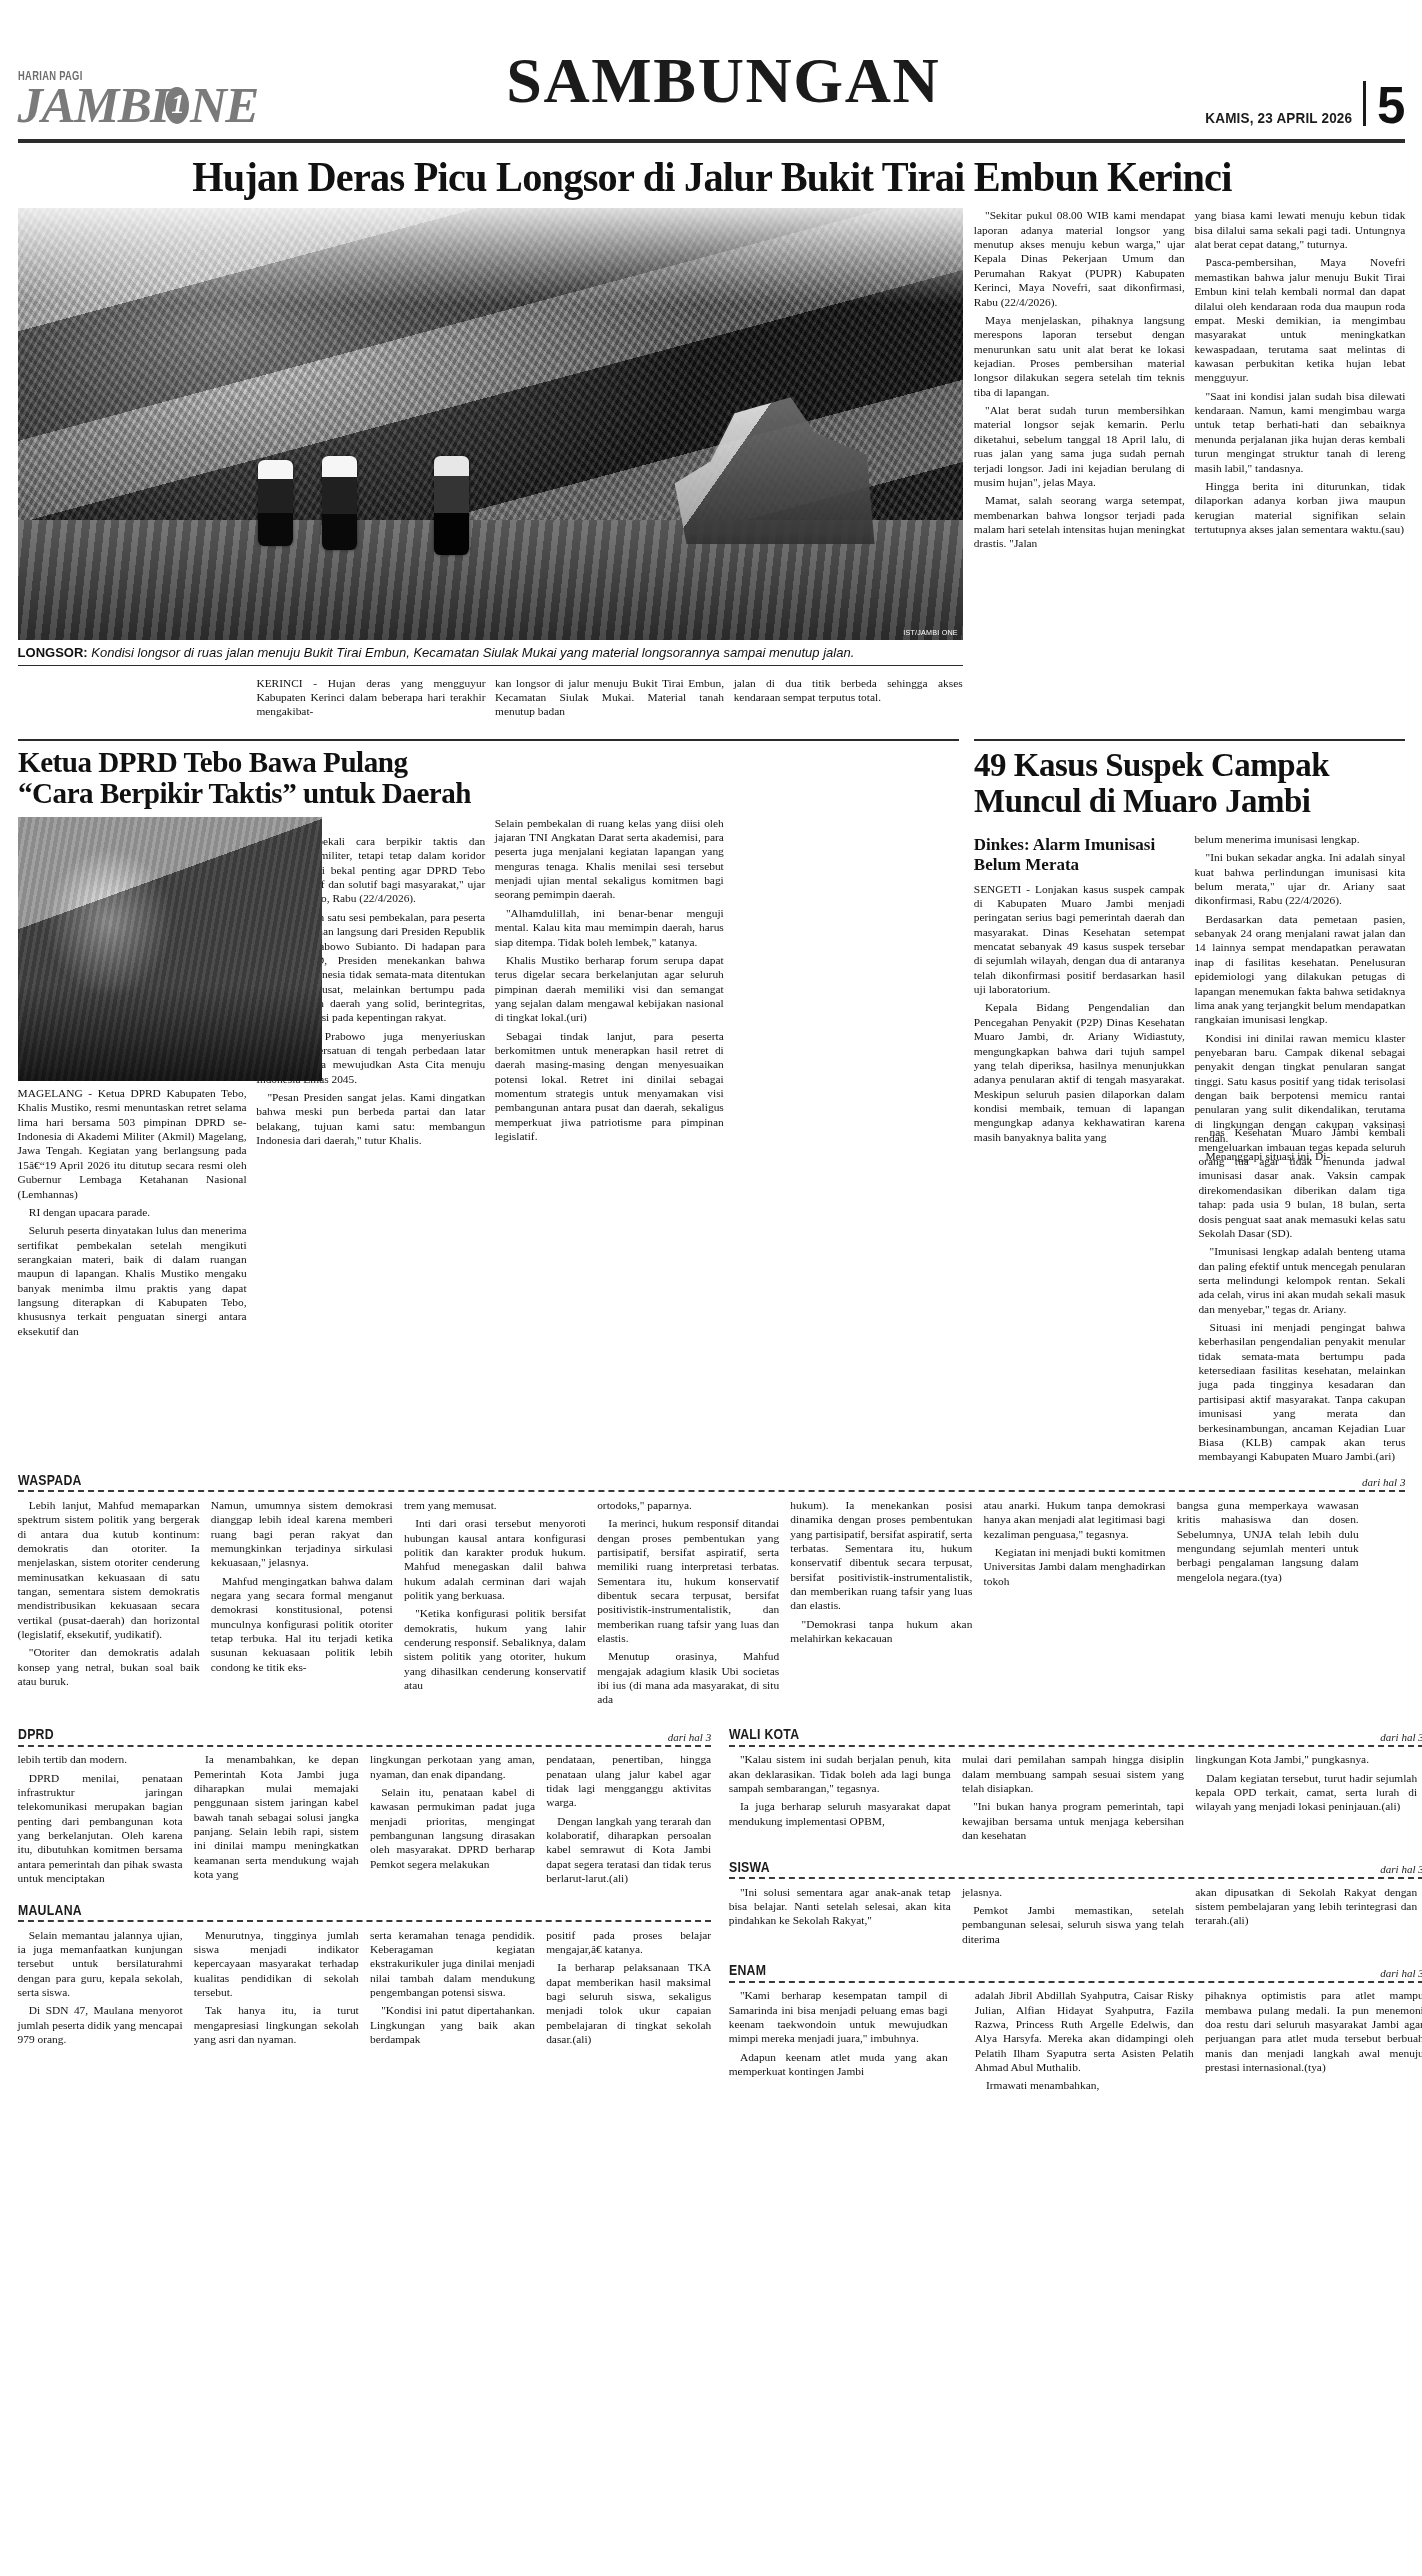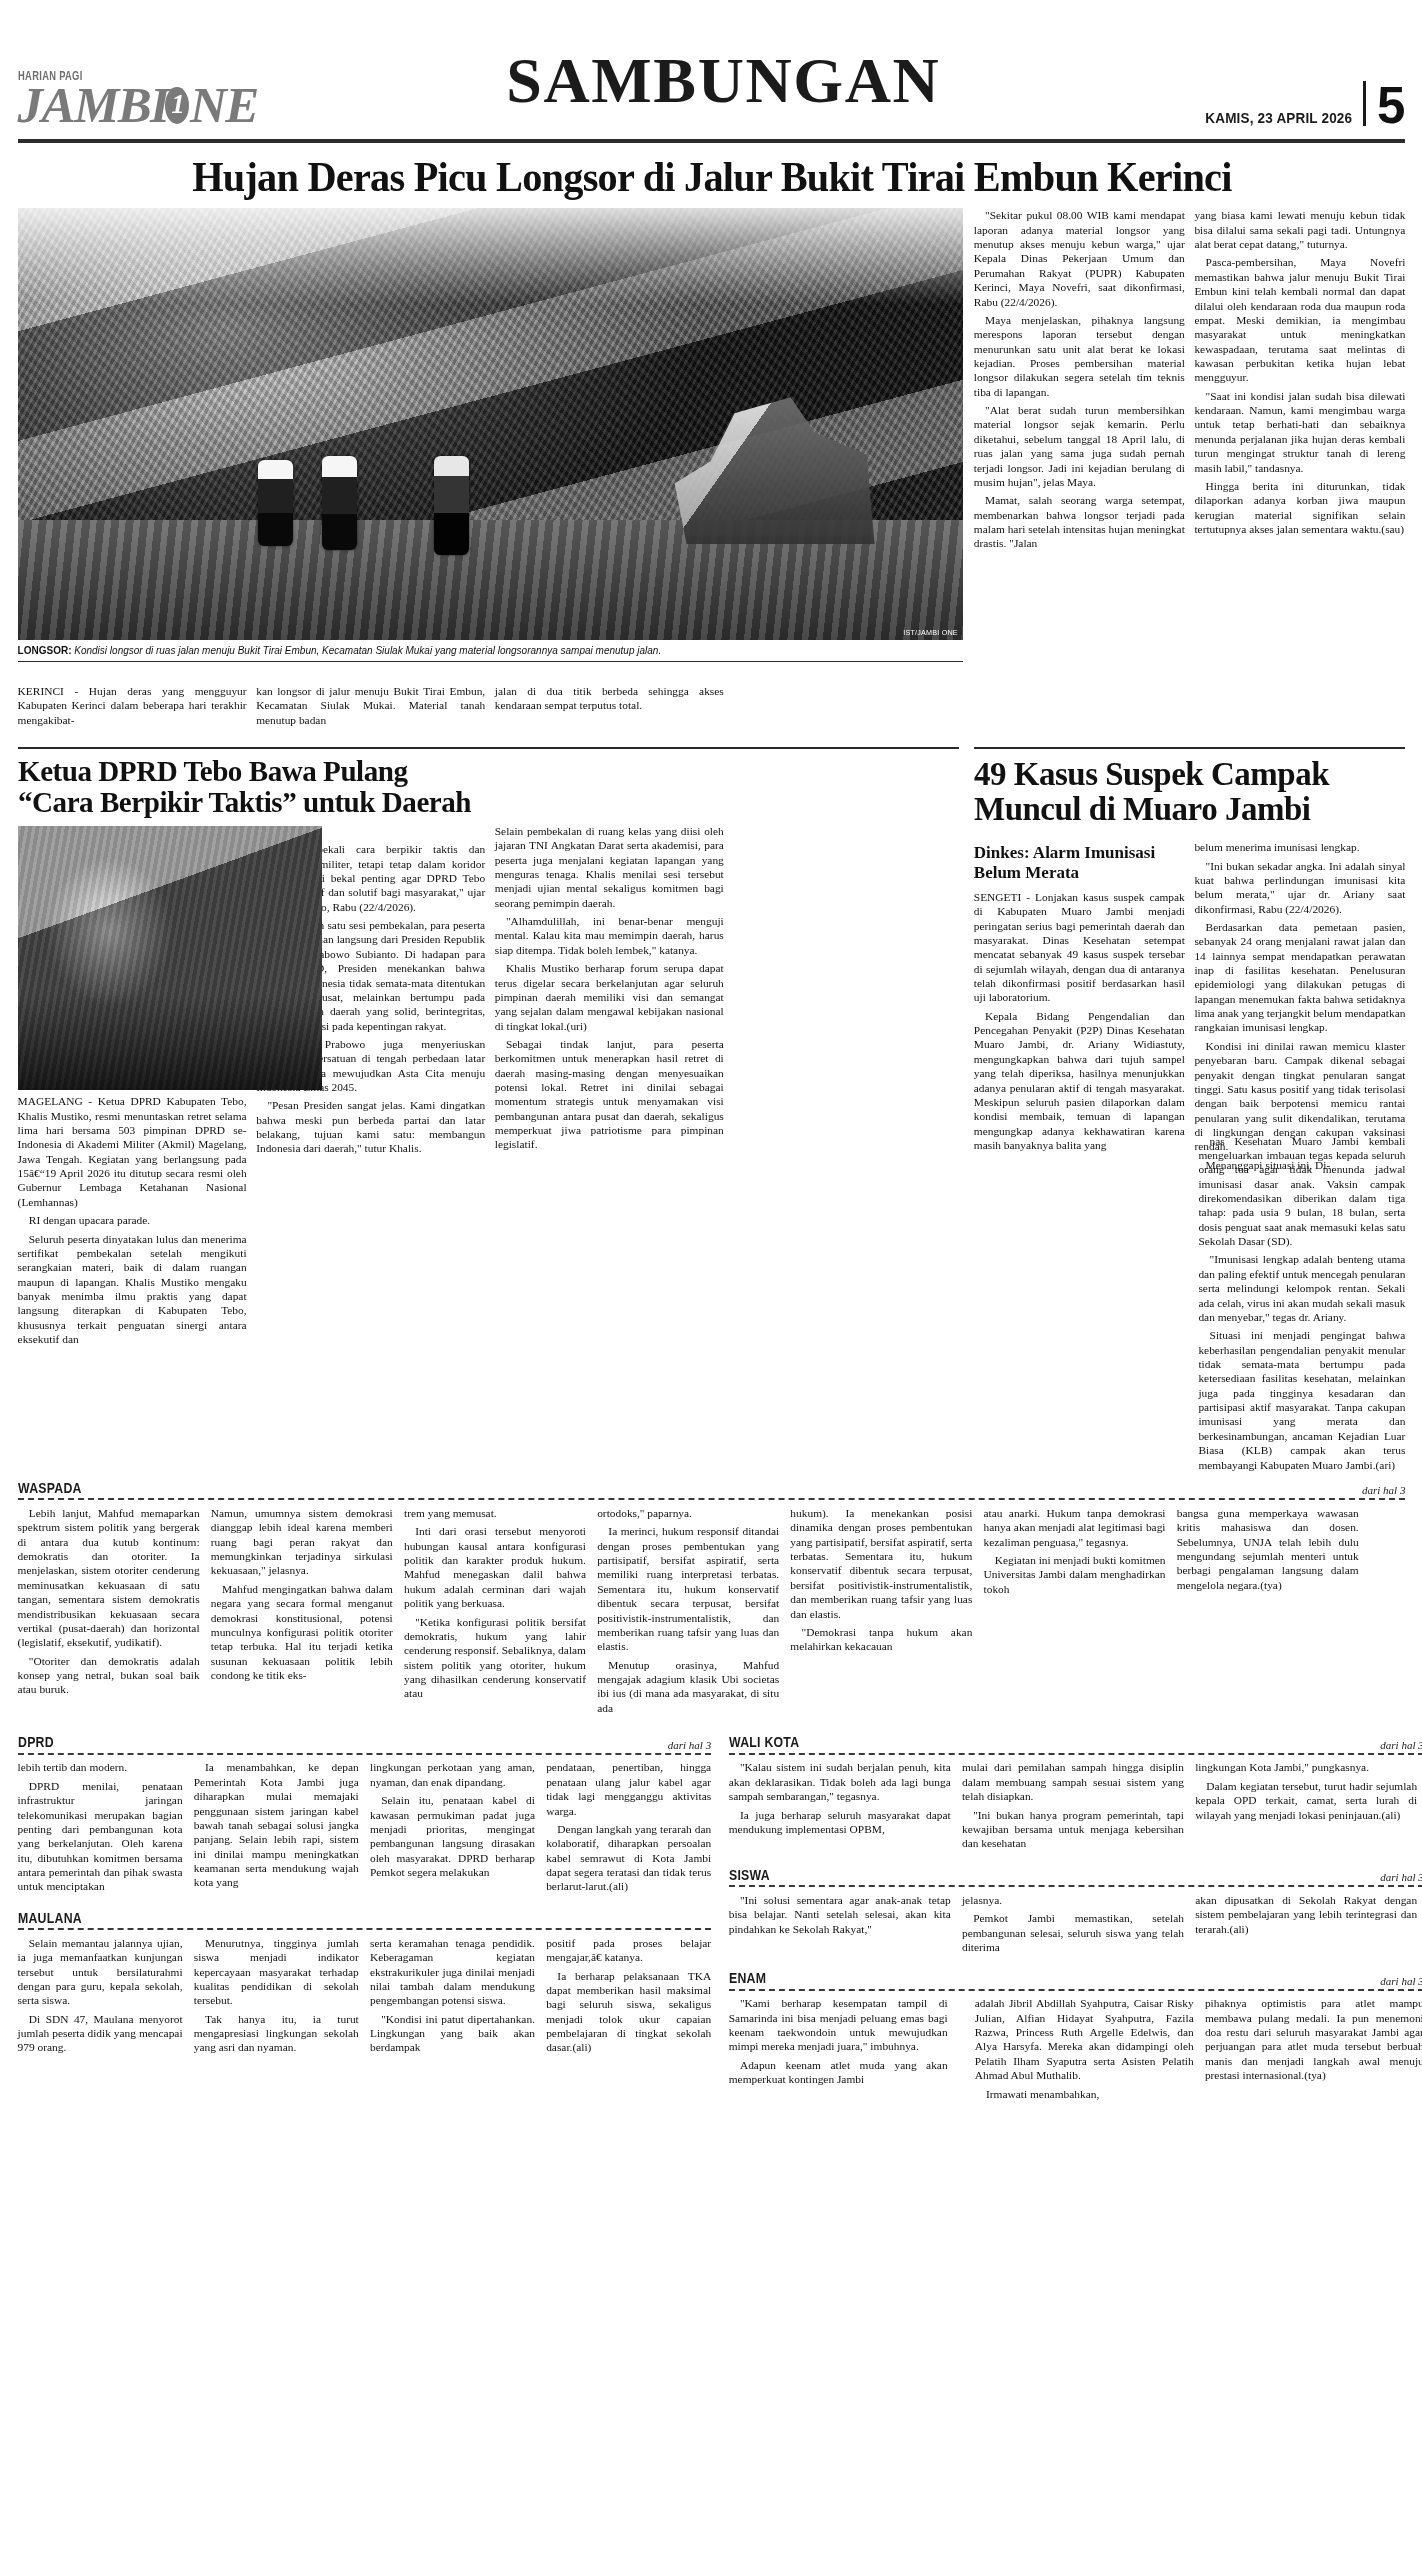--- a/index.html
+++ b/index.html
@@ -103,27 +103,27 @@
   .photo .fig.b { left:304px; height:94px; bottom:90px; }
   .photo .fig.c { left:416px; height:99px; bottom:85px;
     background:linear-gradient(to bottom,#dcdcdc 0 20%, #3c3c3c 20% 58%, #101010 58% 100%); }
   .photo-credit {
     position:absolute; right:4.8px; bottom:3.2px;
     font-family:"Liberation Sans", sans-serif; font-size:7.2px; color:#f2f2f2;
     letter-spacing:0.2px;
   }
   .caption {
     font-family:"Liberation Sans", sans-serif;
-    font-size:10px; line-height:1.25; padding:4.8px 1.6px 3.2px 0;
+    font-size:13px; line-height:1.25; padding:4.8px 1.6px 3.2px 0;
     border-bottom:1.2px solid #2b2b2b;
   }
   .caption b { font-weight:bold; }
   .caption i { font-style:italic; }
 
-  .lead-cols { display:flex; gap:9.6px; margin-top:22px; }
+  .lead-cols { display:flex; gap:9.6px; margin-top:10px;justify-content:flex-end; }
   .lead-cols .col { width:229px; }
   .lead-side { width:432px; display:flex; gap:9.6px; }
   .lead-side .col { width:211px; }
 
   p.body {
     font-family:"Liberation Serif", serif;
     font-size:11.4px; line-height:1.26; text-align:justify;
     margin:0 0 4px 0; hyphens:auto;
   }
   p.body.ind { text-indent:11.2px; }

